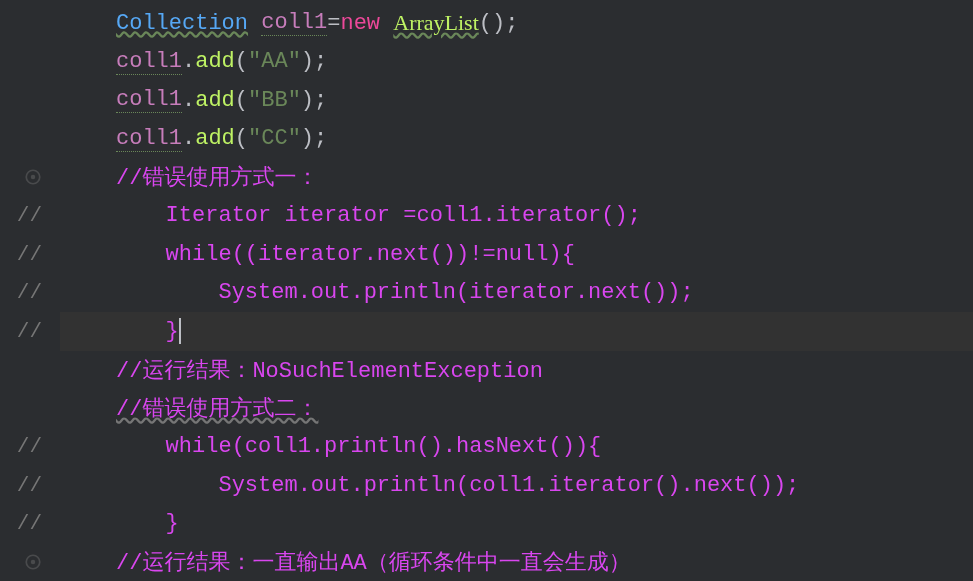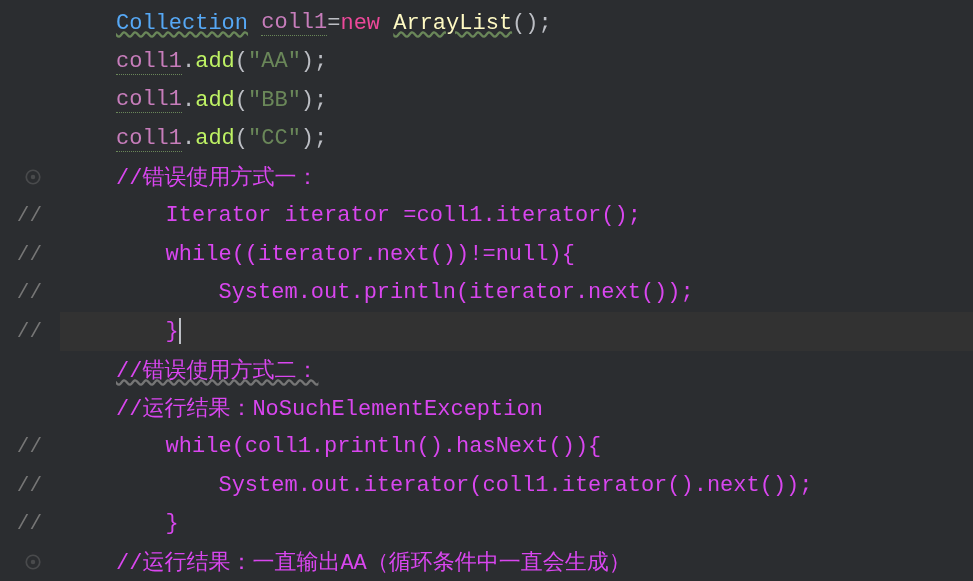--- a/index.html
+++ b/index.html
@@ -54,21 +54,21 @@
       display: inline-block;
       width: 56px;
     }
     .s-type-link { color: #56a8f5; text-decoration: underline; text-decoration-style: wavy; text-decoration-color: #6a8759; }
     .s-var { color: #c77dbb; border-bottom: 1px dotted #6a8759; }
     .s-method { color: #bef264; }
     .s-keyword { color: #ec4899; }
     .s-string { color: #6a8759; }
     .s-punct { color: #bcbec4; }
     .s-comment { color: #d946ef; }
-    .s-ident { color: #fef9c3; }
+    .s-ident { color: #bef264; font-family: Liberation Serif, serif; }
     .cursor {
       display: inline-block;
       width: 2px;
       height: 26px;
       background: #bcbec4;
       vertical-align: middle;
     }
     .icon-inspect {
       width: 18px;
       height: 18px;
@@ -133,25 +133,25 @@
     <div class="line"><span class="indent"></span><span class="s-comment">//错误使用方式一：</span></div>
 
     <div class="line"><span class="s-comment">        Iterator iterator =coll1.iterator();</span></div>
 
     <div class="line"><span class="s-comment">        while((iterator.next())!=null){</span></div>
 
     <div class="line"><span class="s-comment">            System.out.println(iterator.next());</span></div>
 
     <div class="line highlighted"><span class="s-comment">        }</span><span class="cursor"></span></div>
 
+    <div class="line"><span class="indent"></span><span class="s-comment">//运行结果：NoSuchElementException</span></div>
+
     <div class="line"><span class="indent"></span><span class="s-comment" style="text-decoration: underline wavy #767676;">//错误使用方式二：</span></div>
-
-    <div class="line"><span class="indent"></span><span class="s-comment">//运行结果：NoSuchElementException</span></div>
 
     <div class="line"><span class="s-comment">        while(coll1.println().hasNext()){</span></div>
 
-    <div class="line"><span class="s-comment">            System.out.iterator(coll1.iterator().next());</span></div>
+    <div class="line"><span class="s-comment">            System.out.println(coll1.iterator().next());</span></div>
 
     <div class="line"><span class="s-comment">        }</span></div>
 
     <div class="line"><span class="indent"></span><span class="s-comment">//运行结果：一直输出AA（循环条件中一直会生成）</span></div>
   </div>
 </div>
 
 </body></html>

